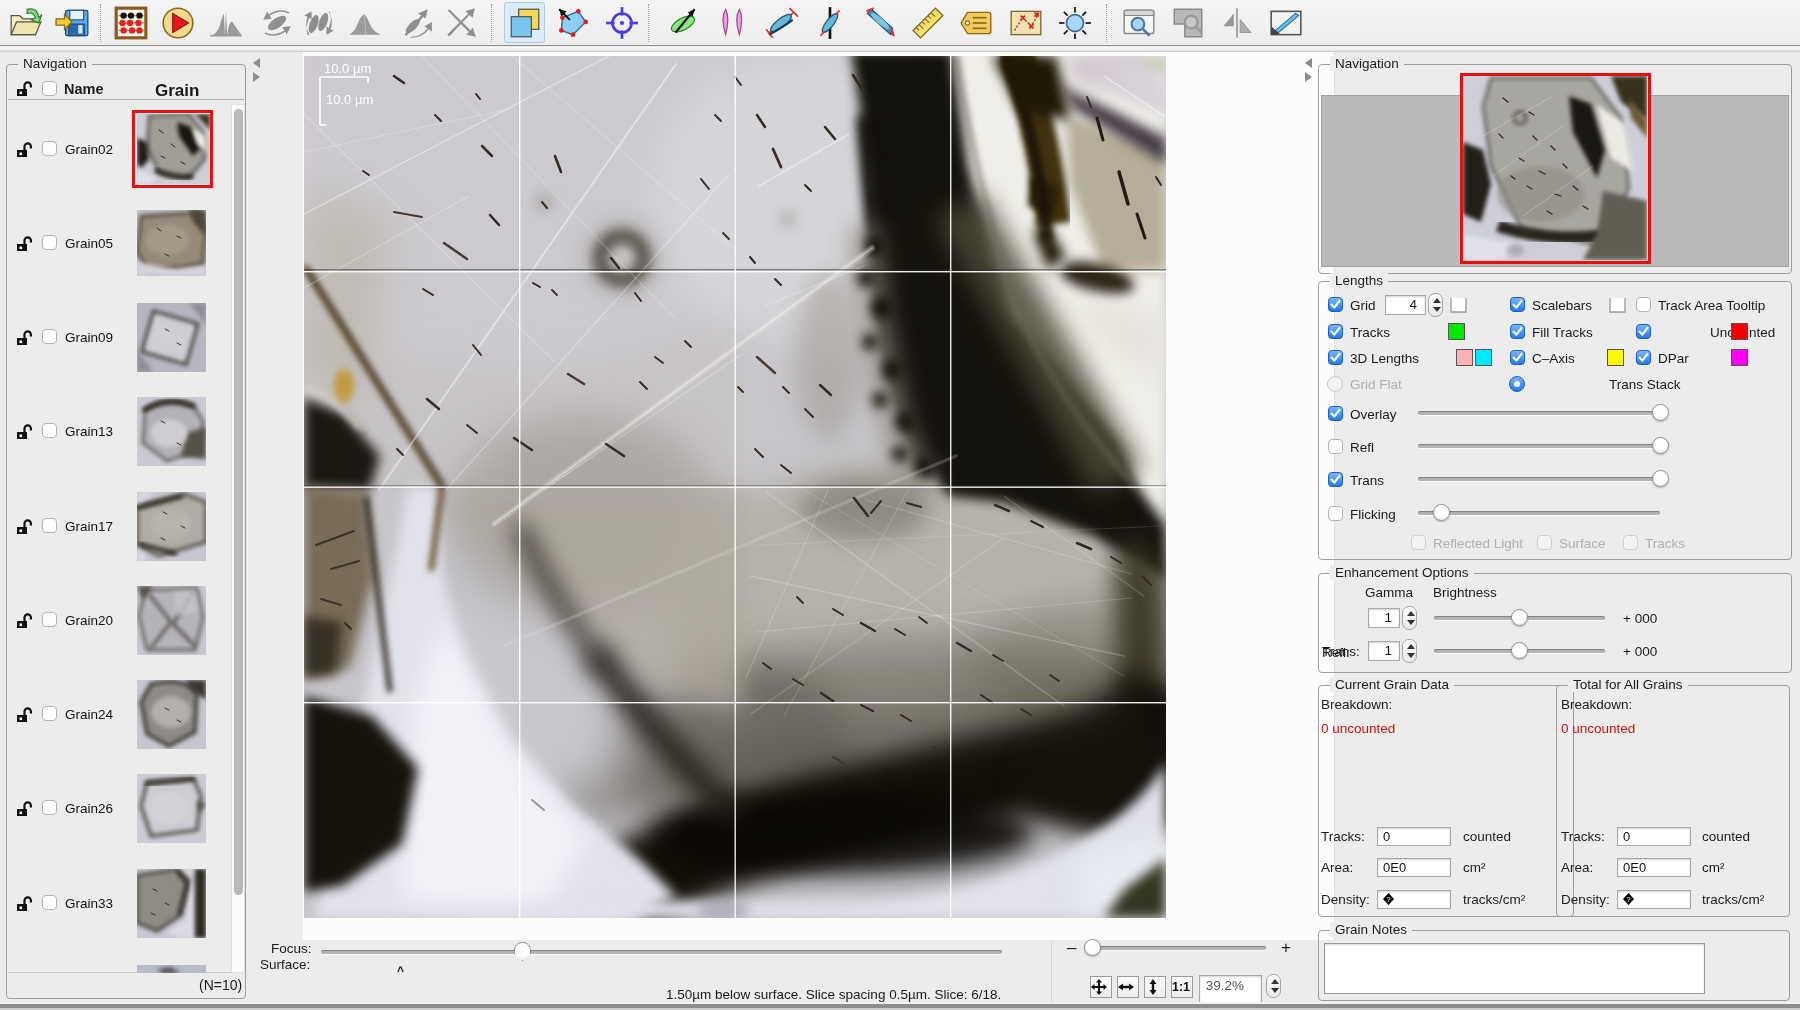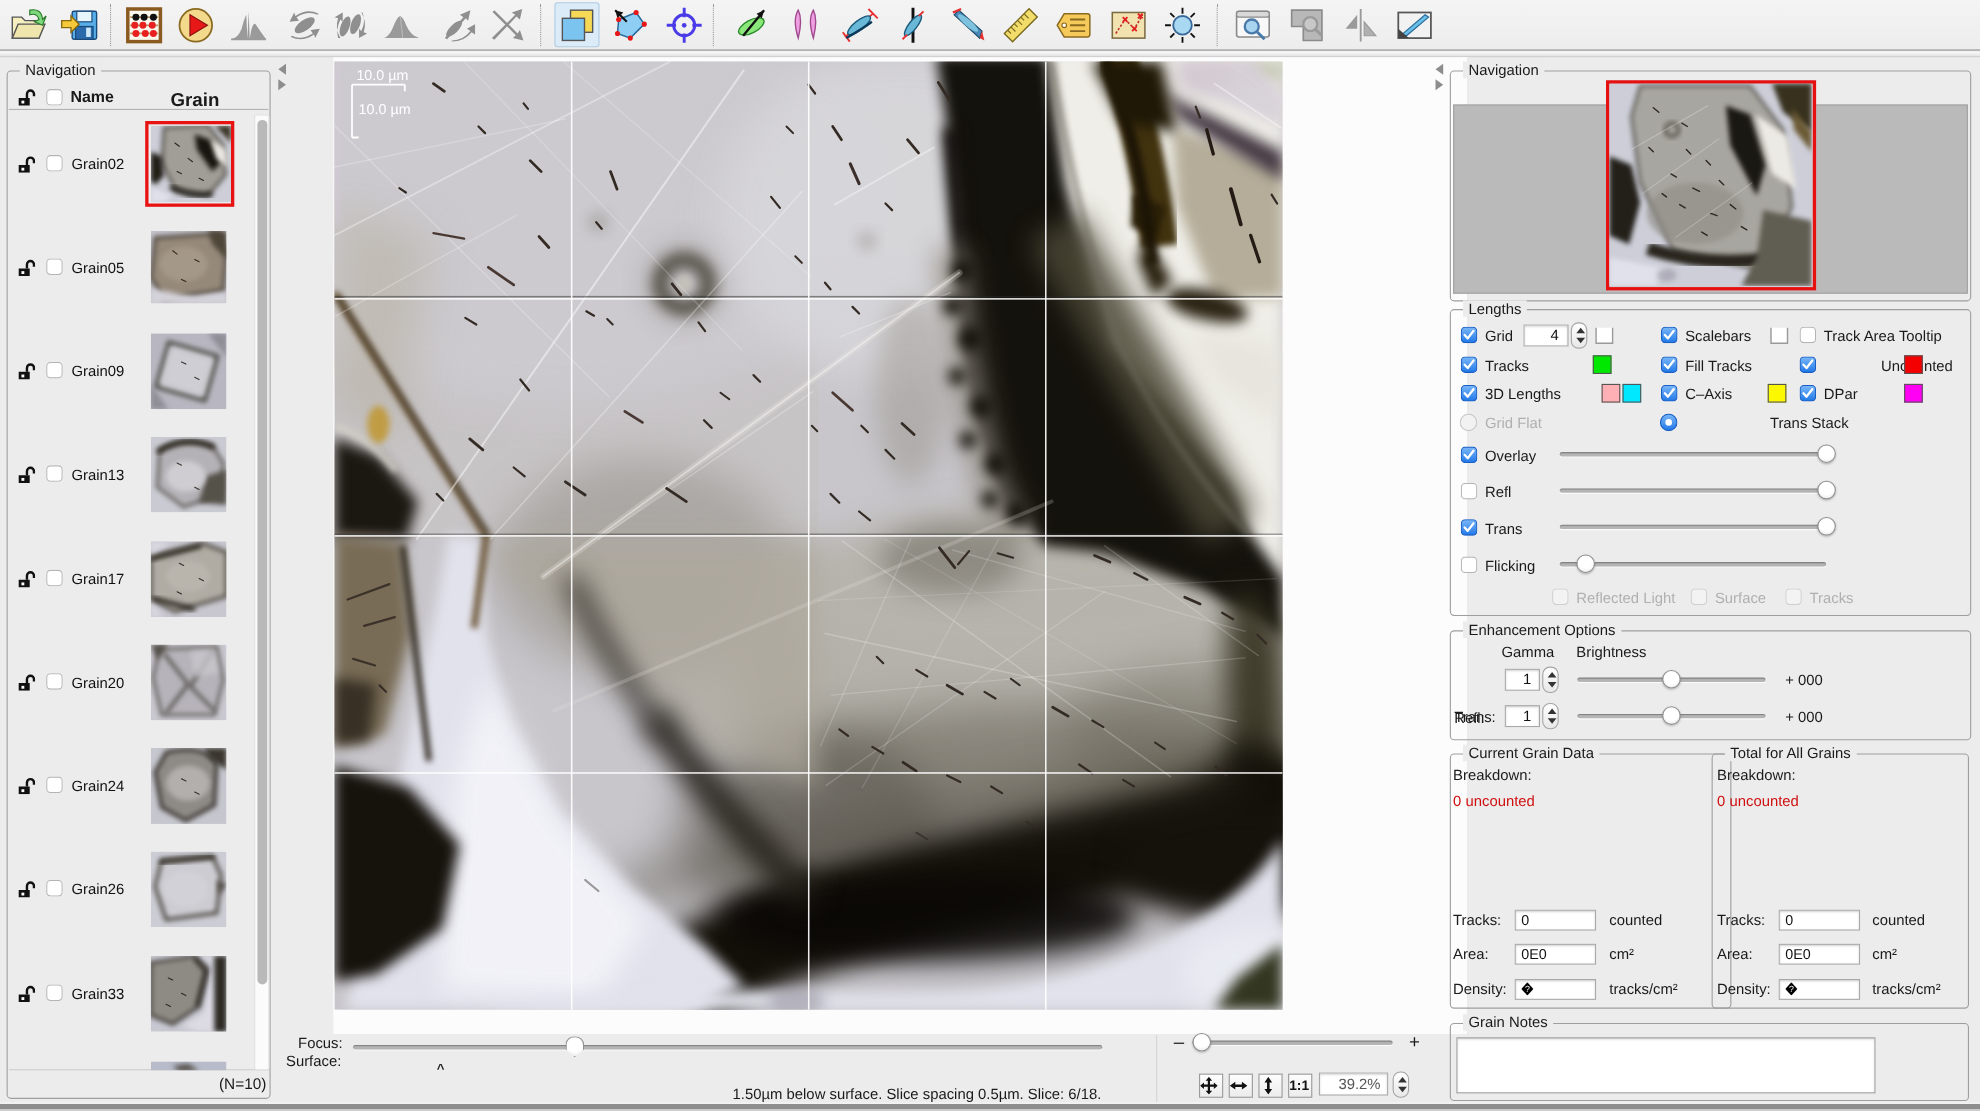--- a/index.html
+++ b/index.html
@@ -771,21 +771,21 @@
 <div class="btnsq" style="left:1090px;top:976px"><svg width="16" height="16" style="margin-top:2px">
       <path d="M8 0 L11 3.5 L9 3.5 L9 7 L12.5 7 L12.5 5 L16 8 L12.5 11 L12.5 9 L9 9 L9 12.5 L11 12.5 L8 16 L5 12.5 L7 12.5 L7 9 L3.5 9 L3.5 11 L0 8 L3.5 5 L3.5 7 L7 7 L7 3.5 L5 3.5 Z" fill="#111"></path>
     </svg></div>
 <div class="btnsq" style="left:1117px;top:976px"><svg width="16" height="16" style="margin-top:2px">
       <path d="M0 8 L5 4.5 L5 6.8 L11 6.8 L11 4.5 L16 8 L11 11.5 L11 9.2 L5 9.2 L5 11.5 Z" fill="#111"></path>
     </svg></div>
 <div class="btnsq" style="left:1144px;top:976px"><svg width="16" height="16" style="margin-top:2px">
       <path d="M8 0 L11.5 5 L9.2 5 L9.2 11 L11.5 11 L8 16 L4.5 11 L6.8 11 L6.8 5 L4.5 5 Z" fill="#111"></path>
     </svg></div>
 <div class="btnsq" style="left:1171px;top:976px;font-weight:bold;font-size:12.5px;line-height:20px">1:1</div>
-<div class="tf" style="left:1199px;top:975px;width:63px;height:21px;font-size:13.5px;text-align:right;padding:2px 6px 0 0;color:#555">39.2%</div>
+<div class="tf" style="left:1199px;top:975px;width:63px;height:34px;font-size:13.5px;text-align:right;padding:2px 17px 0 0;color:#555">39.2%</div>
 <div class="stepper" style="left:1266px;top:974px"></div>
 
 <div id="rpanel"></div>
 
 <svg class="abs" style="left:1301px;top:55px" width="14" height="30">
     <path d="M11 3 L4 8 L11 13 Z" fill="#8d8d8d"></path>
     <path d="M4 17 L11 22 L4 27 Z" fill="#8d8d8d"></path>
   </svg>
 <svg class="abs" style="left:249px;top:55px" width="14" height="30">
     <path d="M11 3 L4 8 L11 13 Z" fill="#8d8d8d"></path>

